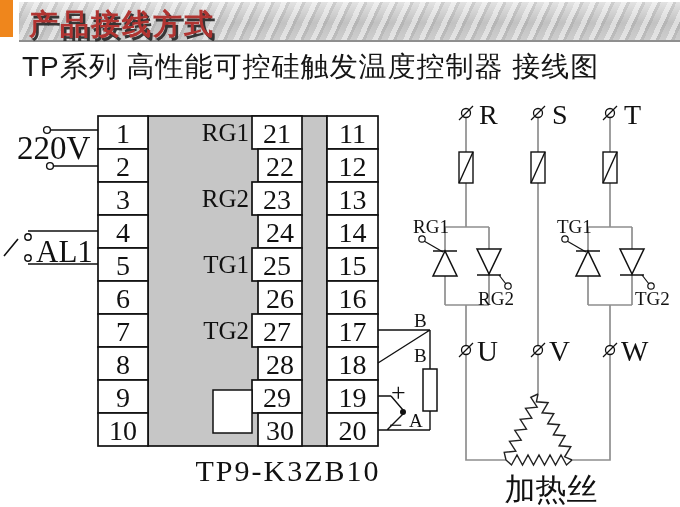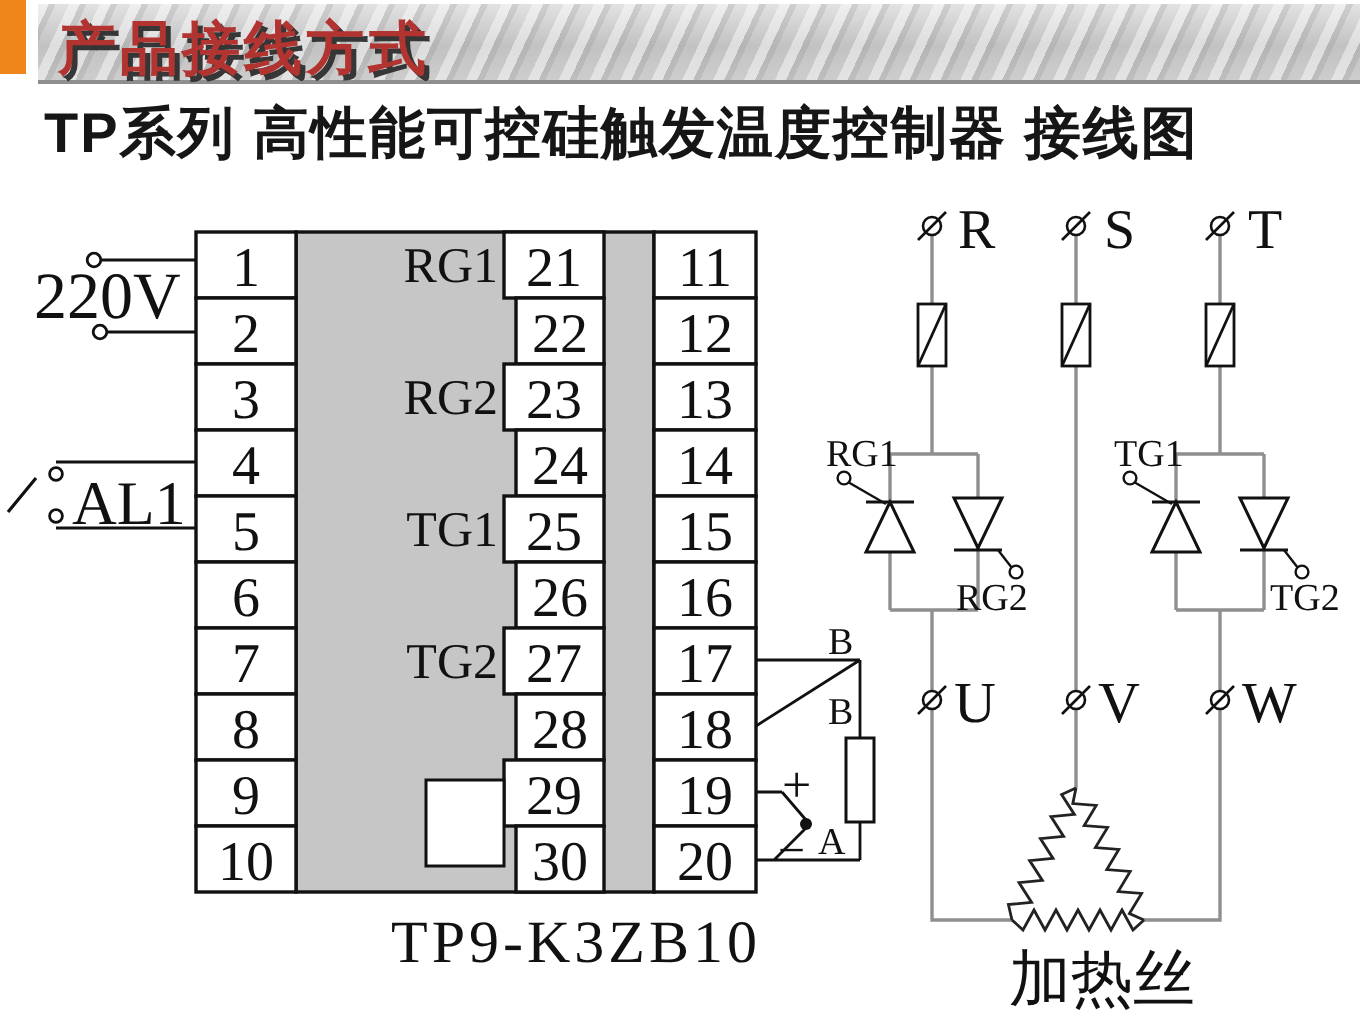--- a/index.html
+++ b/index.html
@@ -7,21 +7,21 @@
          font-family:"Liberation Sans",sans-serif;}
   
   #accent-block{position:absolute;left:0;top:2;width:13px;height:37px;background:#ef861c;}
   #banner{position:absolute;left:19px;top:2px;width:661px;height:38px;
           background:
             repeating-linear-gradient(115deg,rgba(255,255,255,.45) 0 5px,rgba(120,120,120,.18) 5px 8px,rgba(255,255,255,0) 8px 14px),
             linear-gradient(180deg,#e2e2e2 0%,#c2c2c2 55%,#cdcdcd 100%);
           border-bottom:2px solid #8f8f8f;}
   #banner-title{position:absolute;left:10px;top:3px;font-size:29px;font-weight:bold;
           letter-spacing:2px;color:#b13431;text-shadow:2.5px 2.5px 0 rgba(45,45,45,.95);}
-  #page-title{position:absolute;left:22px;top:48px;width:650px;font-size:28px;font-weight:700;
+  #page-title{position:absolute;left:22px;top:48px;width:650px;font-size:28px;font-weight:400;
           color:#161616;letter-spacing:1px;white-space:nowrap;}
   svg text{font-family:"Liberation Serif",serif;fill:#111;}
 </style>
 </head>
 <body>
 
 <div id="stage">
   <div id="accent-block"></div>
   <div id="banner">
     <div id="banner-title">产品接线方式</div>

